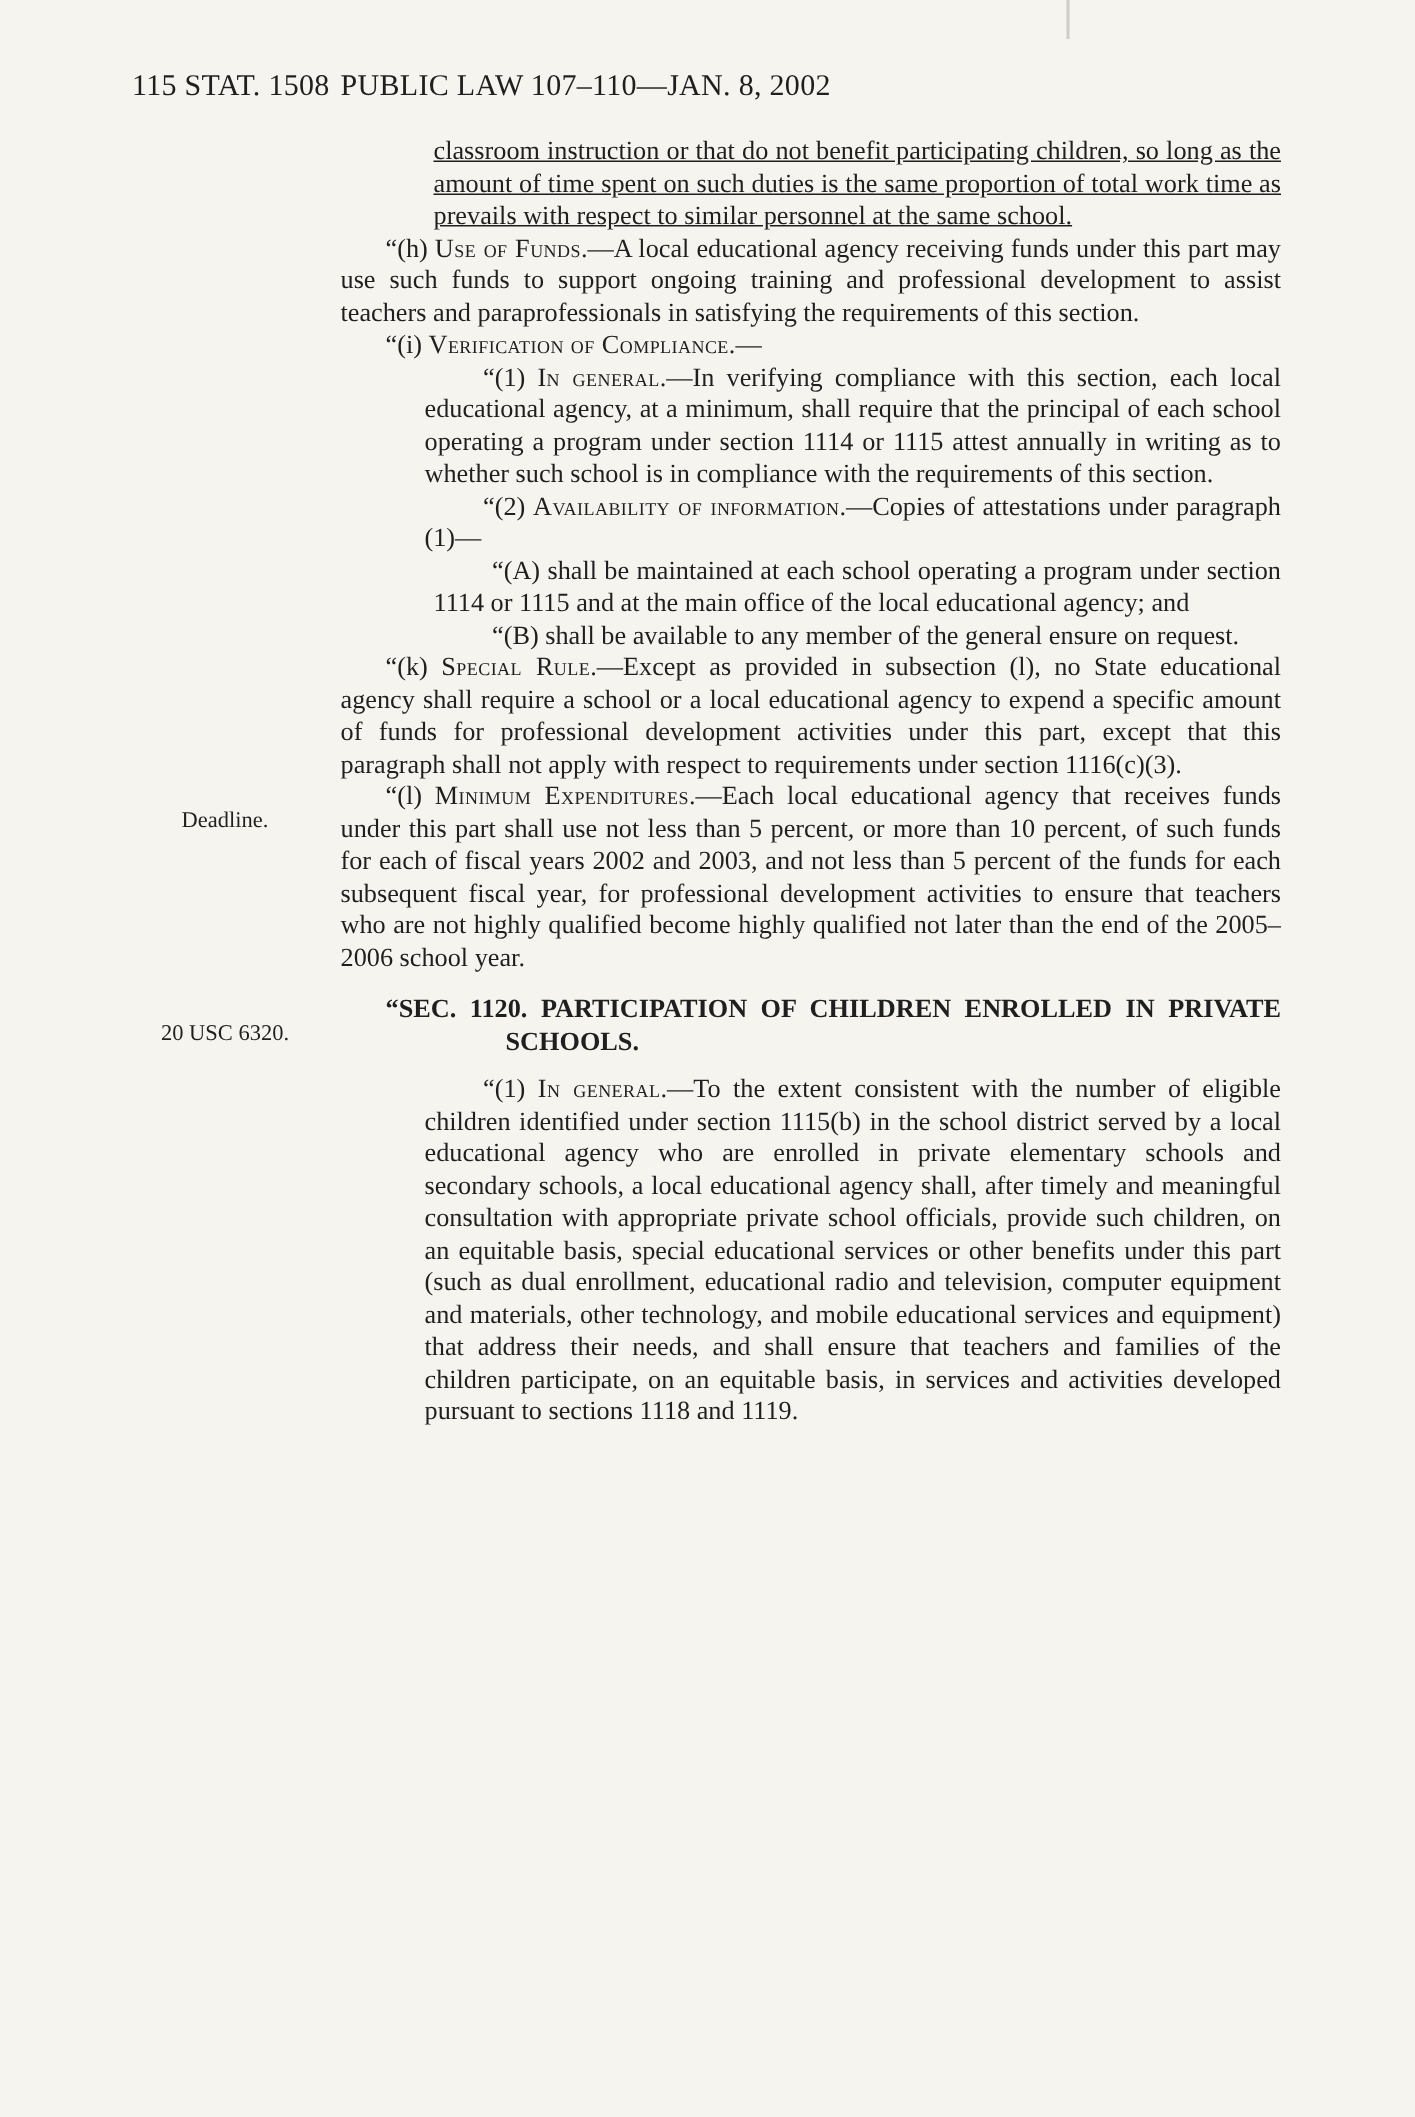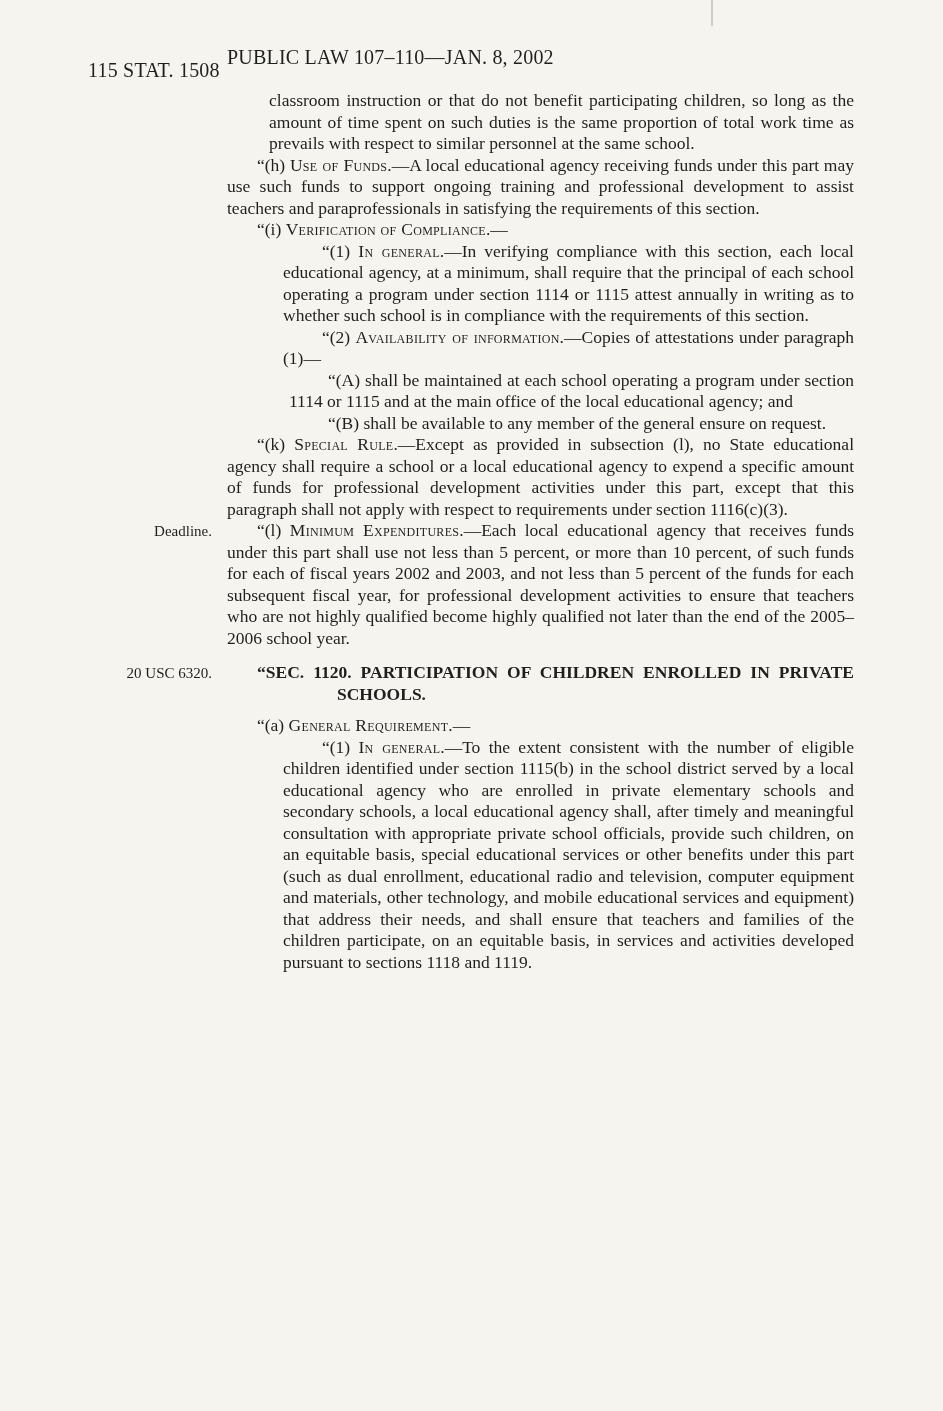--- a/index.html
+++ b/index.html
@@ -18,53 +18,53 @@
     left: 711px; top: 0; width: 2px; height: 26px;
     background: #b5b3ae; opacity: .6;
   }
   .page-header {
     position: absolute;
     top: 46px; left: 0; right: 0;
     font-size: 20px;
     letter-spacing: .2px;
   }
   .page-header .stat {
-    position: absolute; left: 88px; top: 13px;
+    position: absolute; left: 88px; top: 0;
     white-space: nowrap;
   }
   .page-header .title {
     position: absolute; left: 227px; top: 0; width: 627px;
     text-align: left; white-space: nowrap;
   }
   .content {
     position: absolute;
     top: 90px; left: 227px; width: 627px;
     font-size: 17.5px;
     line-height: 21.5px;
     text-align: justify;
     -webkit-hyphens: auto; hyphens: auto;
   }
   .para { margin: 0; position: relative; }
-  .cont2 { margin-left: 42px; }
+  .cont2 { margin-left: 62px; text-decoration: underline; }
   .body  { text-indent: 30px; }
   .l1    { margin-left: 56px; text-indent: 39px; }
   .l2    { margin-left: 62px; text-indent: 39px; }
   .sc { font-variant: small-caps; letter-spacing: .3px; }
   .sec-heading {
     font-weight: bold;
     margin: 13px 0 10px 0;
     padding-left: 110px;
     text-indent: -80px;
   }
   .margin-note {
     position: absolute;
-    left: -139px; top: 2px; width: 124px;
+    left: -139px; top: 18px; width: 124px;
     font-size: 15px;
     line-height: 18px;
-    text-align: right;
+    text-align: center;
     text-indent: 0;
     font-weight: normal;
     white-space: nowrap;
   }
 </style>
 </head>
 <body>
 
 <div class="page">
 
@@ -91,18 +91,17 @@
 
     <p class="para l2"><span>“(B) shall be available to any member of the general ensure on request.</span></p>
 
 
     <p class="para body"><span>“(k) </span><span class="sc">Special Rule</span><span>.—Except as provided in subsection (l), no State educational agency shall require a school or a local educational agency to expend a specific amount of funds for professional development activities under this part, except that this paragraph shall not apply with respect to requirements under section 1116(c)(3).</span></p>
 
     <p class="para body"><span class="margin-note">Deadline.</span><span>“(l) </span><span class="sc">Minimum Expenditures</span><span>.—Each local educational agency that receives funds under this part shall use not less than 5 percent, or more than 10 percent, of such funds for each of fiscal years 2002 and 2003, and not less than 5 percent of the funds for each subsequent fiscal year, for professional development activities to ensure that teachers who are not highly qualified become highly qualified not later than the end of the 2005–2006 school year.</span></p>
 
     <p class="para sec-heading"><span class="margin-note">20 USC 6320.</span><span>“SEC. 1120. PARTICIPATION OF CHILDREN ENROLLED IN PRIVATE SCHOOLS.</span></p>
 
-    <p class="para body"><span>“(a) </span><span class="sc">General Requirement</span><span>.—</span></p>
 
     <p class="para l1"><span>“(1) </span><span class="sc">In general</span><span>.—To the extent consistent with the number of eligible children identified under section 1115(b) in the school district served by a local educational agency who are enrolled in private elementary schools and secondary schools, a local educational agency shall, after timely and meaningful consultation with appropriate private school officials, provide such children, on an equitable basis, special educational services or other benefits under this part (such as dual enrollment, educational radio and television, computer equipment and materials, other technology, and mobile educational services and equipment) that address their needs, and shall ensure that teachers and families of the children participate, on an equitable basis, in services and activities developed pursuant to sections 1118 and 1119.</span></p>
 
   </main>
 </div>
 
 </body></html>

